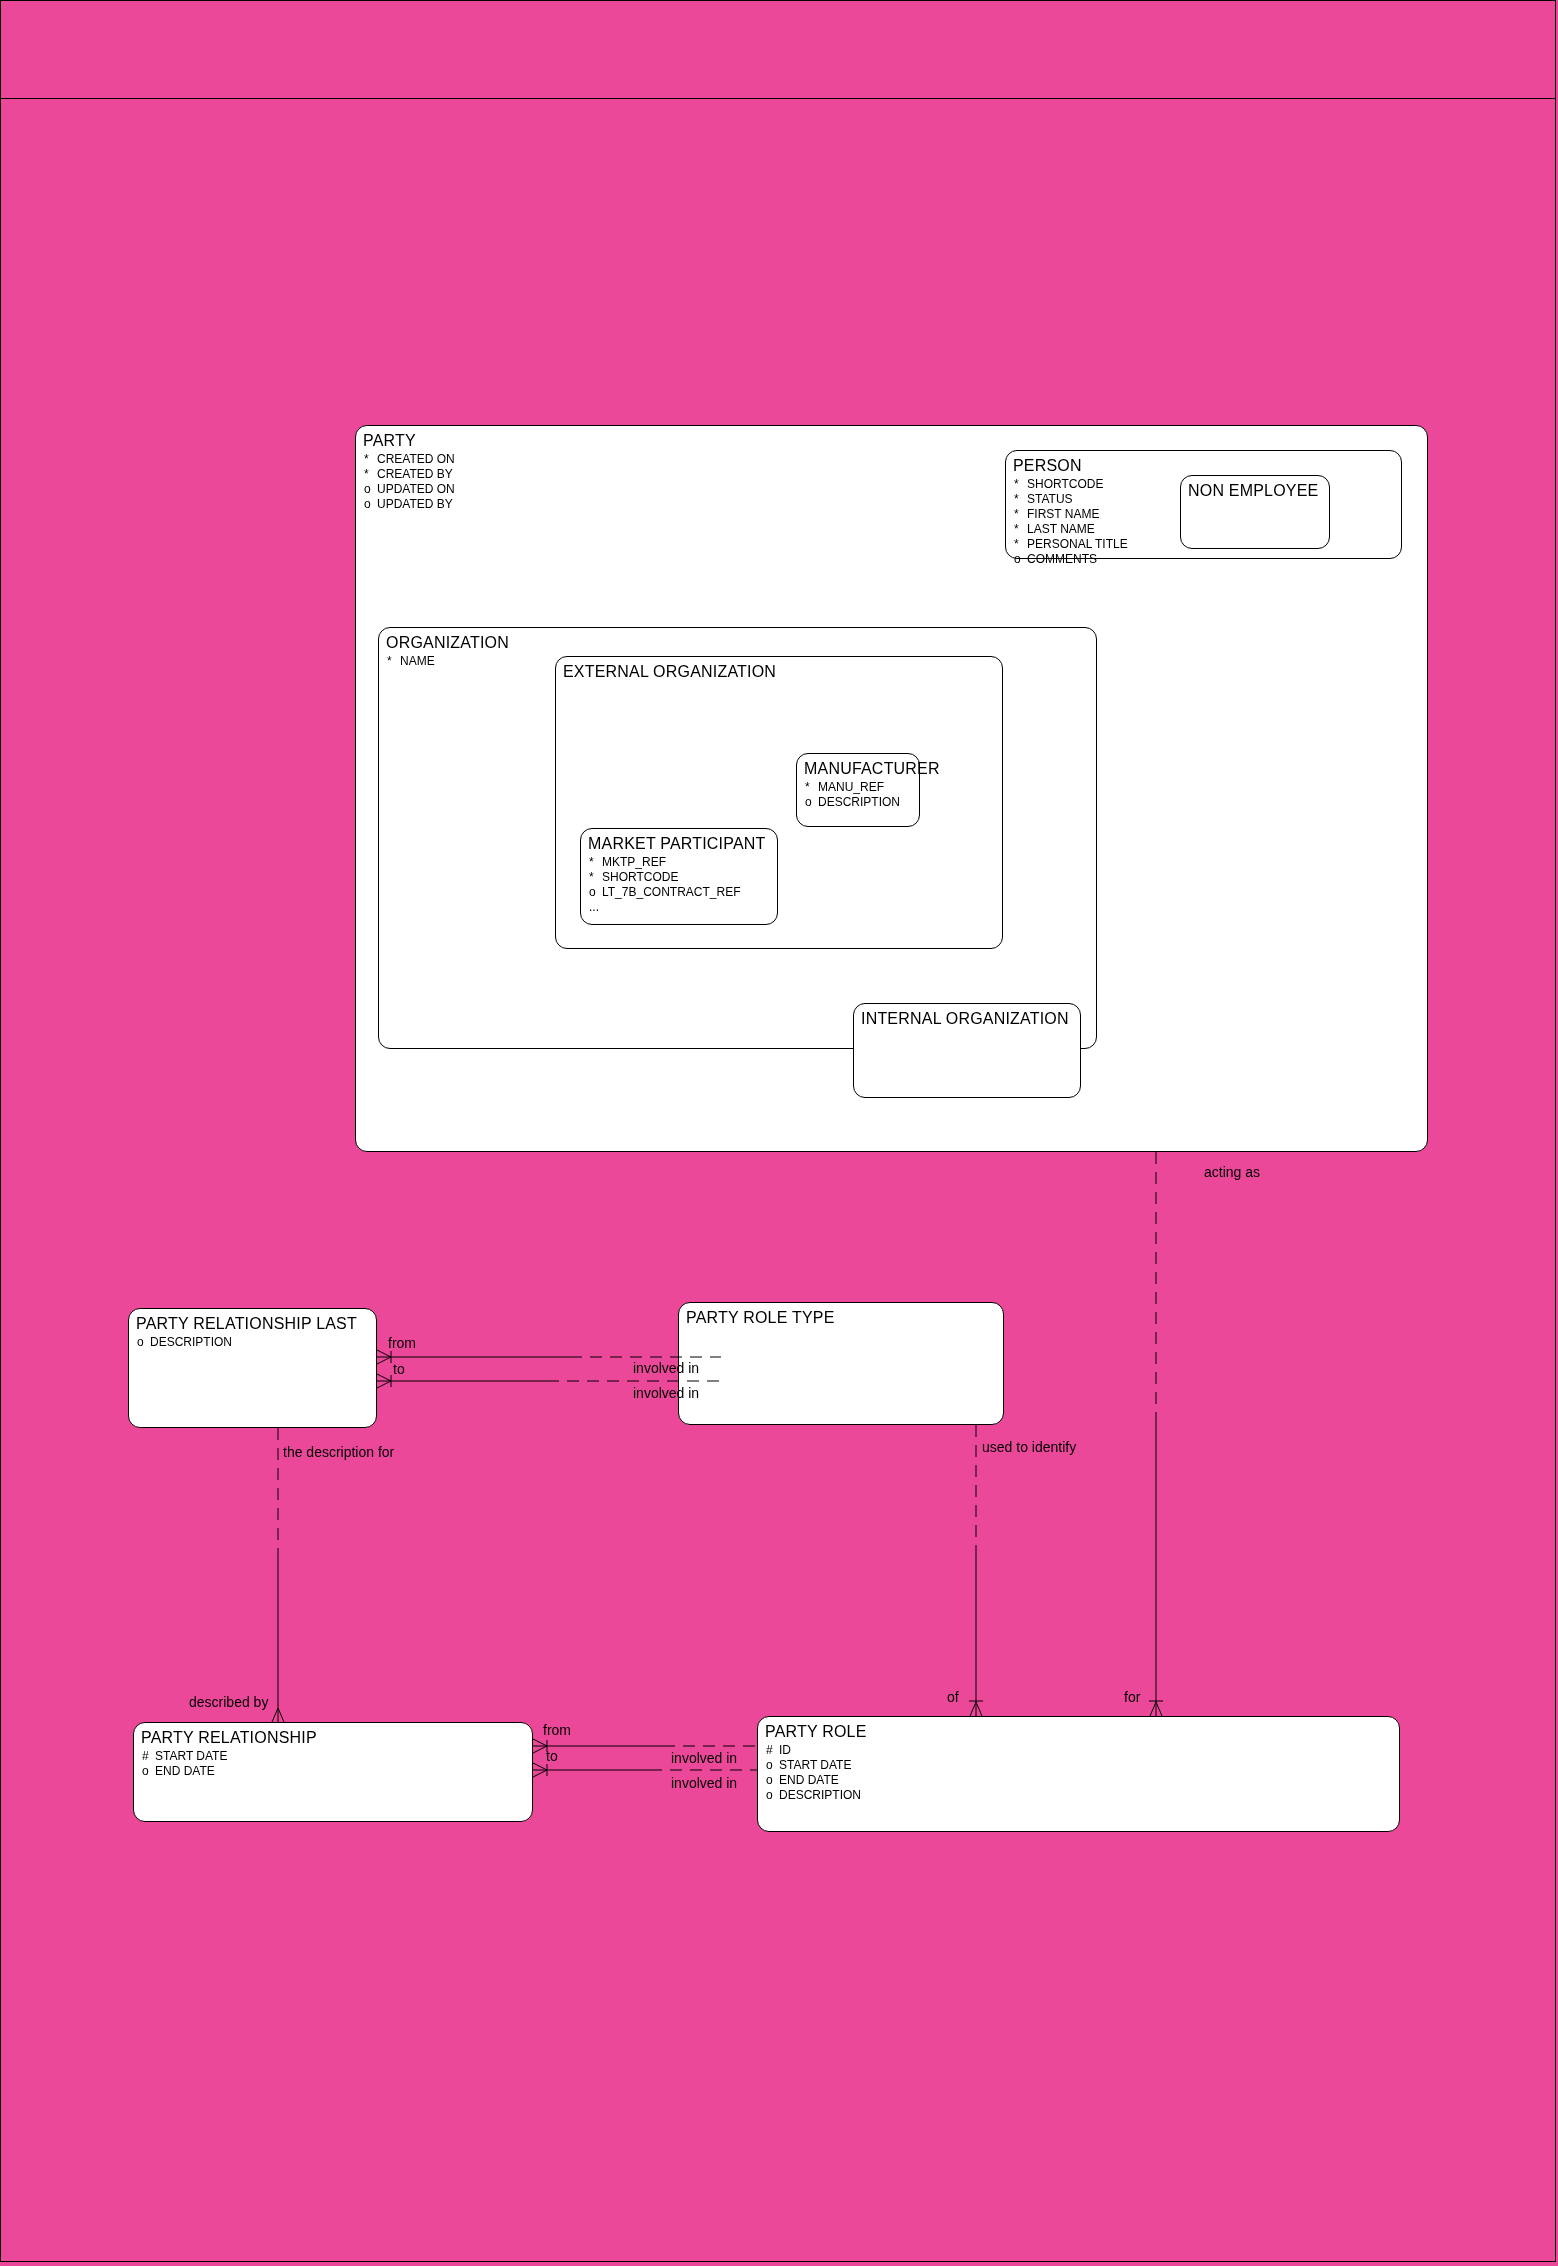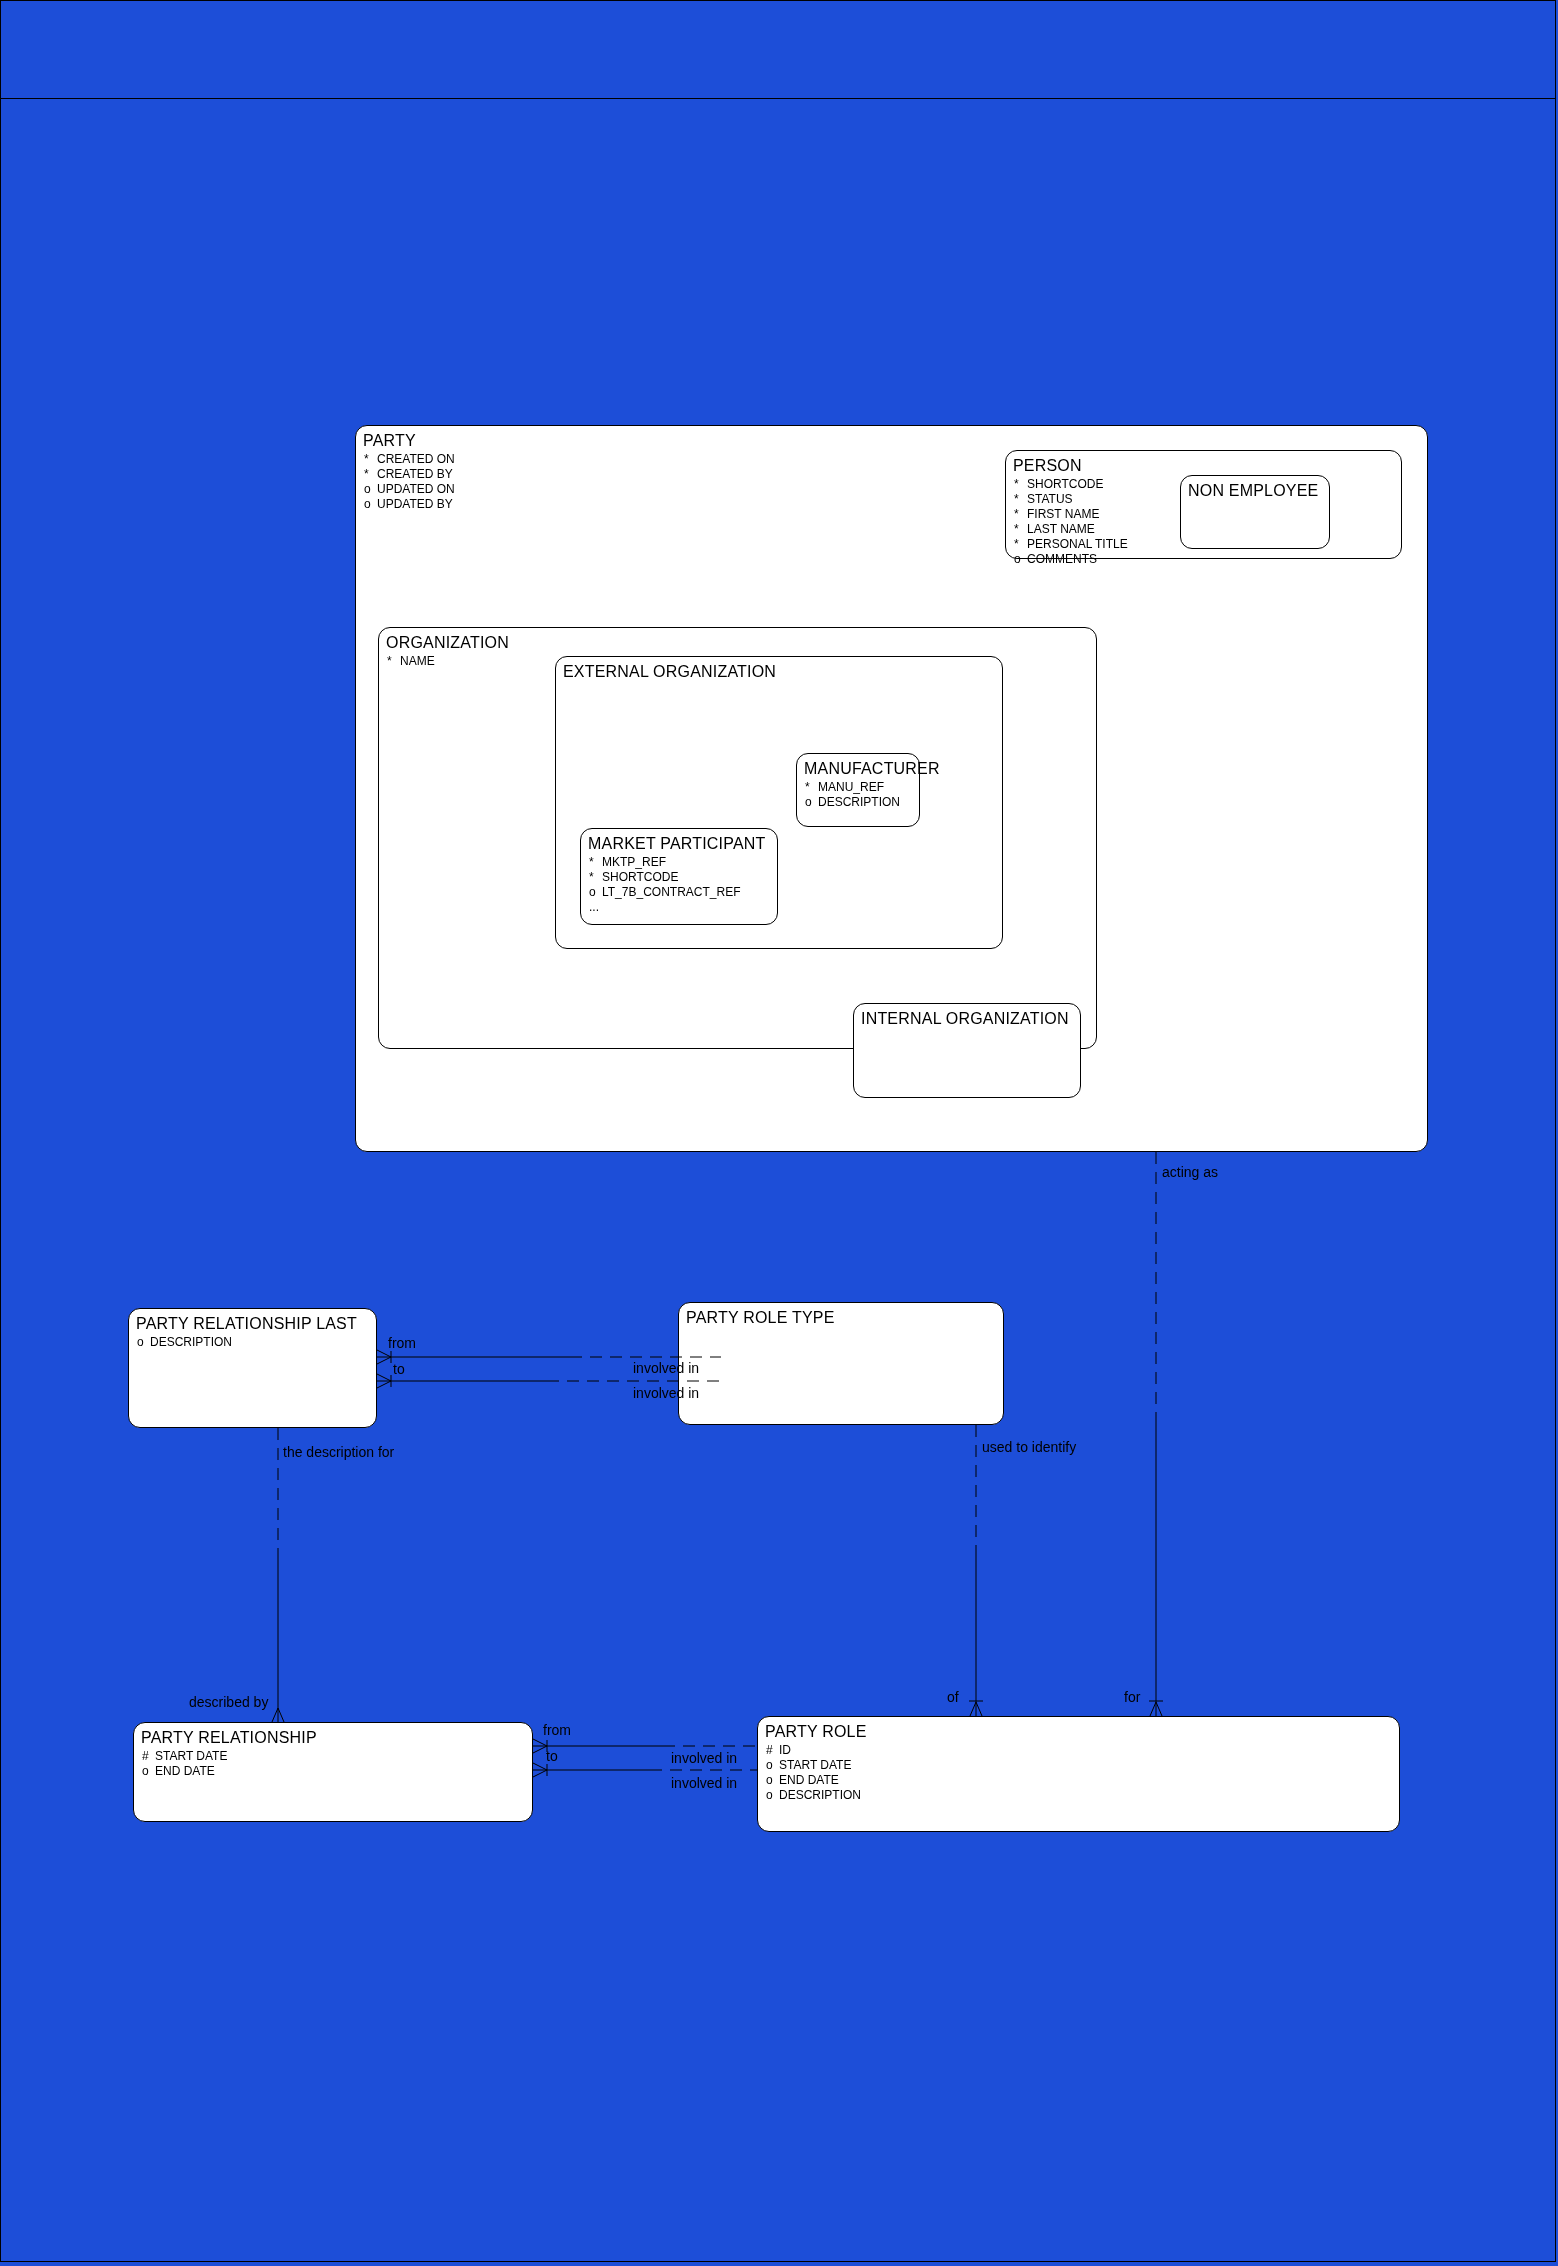--- a/index.html
+++ b/index.html
@@ -1,17 +1,17 @@
 <!DOCTYPE html>
 <html><head>
 <meta charset="utf-8">
 <style>
   html,body { margin:0; padding:0; background:#fff; }
   .page {
-    position:relative; width:1558px; height:2266px; background:#1d4ed8;
+    position:relative; width:1558px; height:2266px; background:#ec4899;
     font-family:"Liberation Sans", sans-serif; color:#000; overflow:hidden;
   }
   .frame {
     position:absolute; left:0; top:0; width:1554px; height:2260px;
     border:1px solid #000;
   }
   .header-line {
     position:absolute; left:0; top:98px; width:1556px; height:0;
     border-top:1px solid #000;
   }
@@ -200,21 +200,21 @@
       <path d="M278 1560 V1722 M272 1722 L278 1708 L284 1722"></path>
 
       <path stroke-dasharray="12 8" d="M976 1425 V1550"></path>
       <path d="M976 1550 V1716 M970 1716 L976 1702 L982 1716 M969 1701 H983"></path>
 
       <path stroke-dasharray="12 8" d="M1156 1152 V1420"></path>
       <path d="M1156 1420 V1716 M1150 1716 L1156 1702 L1162 1716 M1149 1701 H1163"></path>
     </g>
   </svg>
 
-  <div class="rlabel" style="left:1162px;top:1165px">acting as</div>
+  <div class="rlabel" style="left:1204px;top:1165px">acting as</div>
   <div class="rlabel" style="left:1124px;top:1690px">for</div>
 
   <div class="rlabel" style="left:982px;top:1440px">used to identify</div>
   <div class="rlabel" style="left:947px;top:1690px">of</div>
 
   <div class="rlabel" style="left:283px;top:1445px">the description for</div>
   <div class="rlabel" style="left:189px;top:1695px">described by</div>
 
   <div class="rlabel" style="left:388px;top:1336px">from</div>
   <div class="rlabel" style="left:633px;top:1361px">involved in</div>

